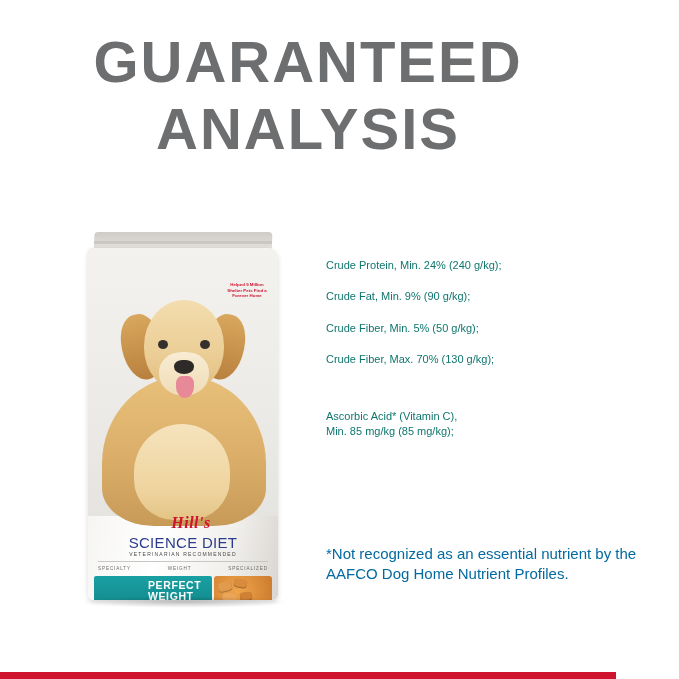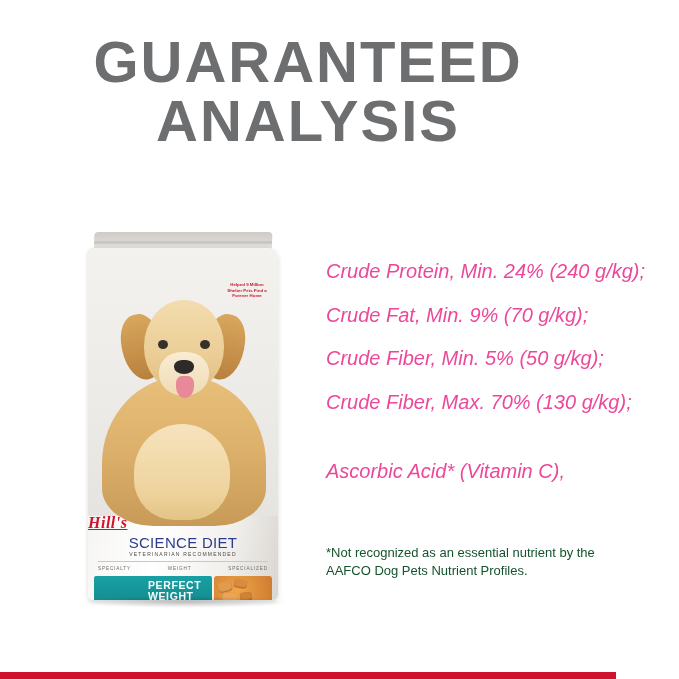--- a/index.html
+++ b/index.html
@@ -25,47 +25,46 @@
     line-height: 0.95;
     letter-spacing: 1px;
   }
   .title-line {
     display: block;
     font-size: 58px;
     font-weight: 700;
     color: #6d6e70;
     letter-spacing: 2px;
   }
-  .title-line.l2 { font-size: 58px; margin-top: 4px; }
+  .title-line.l2 { font-size: 58px; margin-top: 12px; }
 
   
   .analysis {
     position: absolute;
     left: 326px;
     top: 258px;
     width: 330px;
   }
   .analysis-item {
-    color: #ec4899;
-    font-size: 20px;
+    color: #0f766e;
+    font-size: 11px;
     line-height: 1.35;
     margin-bottom: 16.5px;
     white-space: nowrap;
-    font-style: italic;
   }
   .analysis-item.wrap { white-space: normal; margin-top: 42px; }
   .analysis-item .l1, .analysis-item .l2 { display: block; }
 
   .footnote {
     position: absolute;
     left: 326px;
     top: 544px;
     width: 320px;
-    color: #14532d;
-    font-size: 13px;
+    color: #0369a1;
+    font-size: 15px;
     line-height: 1.35;
   }
   .footnote span { display: block; }
 
   
   .bottom-bar {
     position: absolute;
     left: 0; right: 0; bottom: 0;
     height: 7px;
     background: #cf122d;
@@ -169,29 +168,28 @@
     position: absolute;
     left: 88px; top: 128px;
     width: 18px; height: 22px;
     background: #e8899a;
     border-radius: 40% 40% 60% 60%;
   }
 
   
   .hills-logo {
     position: absolute;
-    left: 0; right: 0; top: 266px;
-    text-align: left;
+    left: 16px; right: 0; top: 266px;
+    text-align: center;
     color: #cf122d;
     font-family: "Liberation Serif", serif;
     font-style: italic;
     font-weight: 700;
     font-size: 16px;
     letter-spacing: .5px;
-    text-decoration: underline;
   }
   .sci-diet {
     position: absolute;
     left: 0; right: 0; top: 286px;
     text-align: center;
     color: #2b3c8c;
     font-size: 15px;
     font-weight: 400;
     letter-spacing: .3px;
   }
@@ -337,27 +335,28 @@
         <div class="chip c4"></div>
 
       </div>
 
     </div>
   </div>
   <div class="bag-shadow"></div>
 
   <div class="analysis">
     <div class="analysis-item">Crude Protein, Min. 24% (240 g/kg);</div>
-    <div class="analysis-item">Crude Fat, Min. 9% (70 g/kg);</div>
+    <div class="analysis-item">Crude Fat, Min. 9% (90 g/kg);</div>
     <div class="analysis-item">Crude Fiber, Min. 5% (50 g/kg);</div>
     <div class="analysis-item">Crude Fiber, Max. 70% (130 g/kg);</div>
     <div class="analysis-item wrap">
       <span class="l1">Ascorbic Acid* (Vitamin C),</span>
+      <span class="l2">Min. 85 mg/kg (85 mg/kg);</span>
     </div>
   </div>
 
   <div class="footnote">
     <span>*Not recognized as an essential nutrient by the</span>
-    <span>AAFCO Dog Pets Nutrient Profiles.</span>
+    <span>AAFCO Dog Home Nutrient Profiles.</span>
   </div>
 
   <div class="bottom-bar"></div>
 </div>
 
 </body></html>

